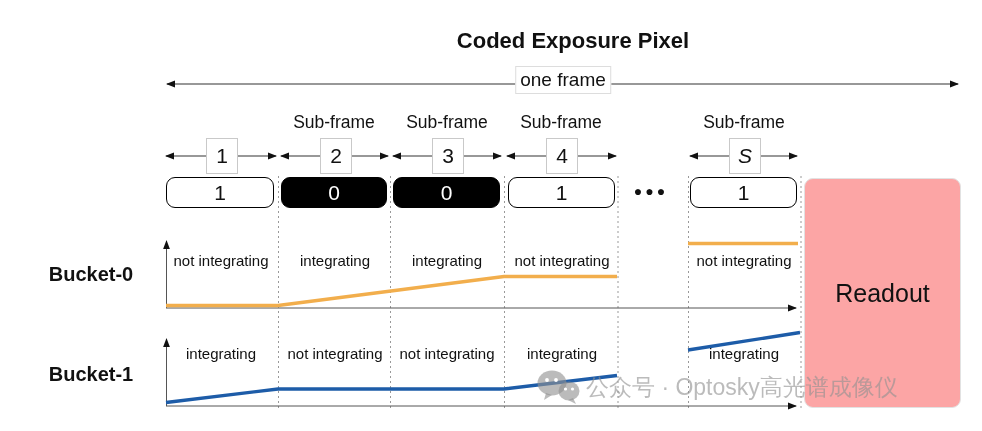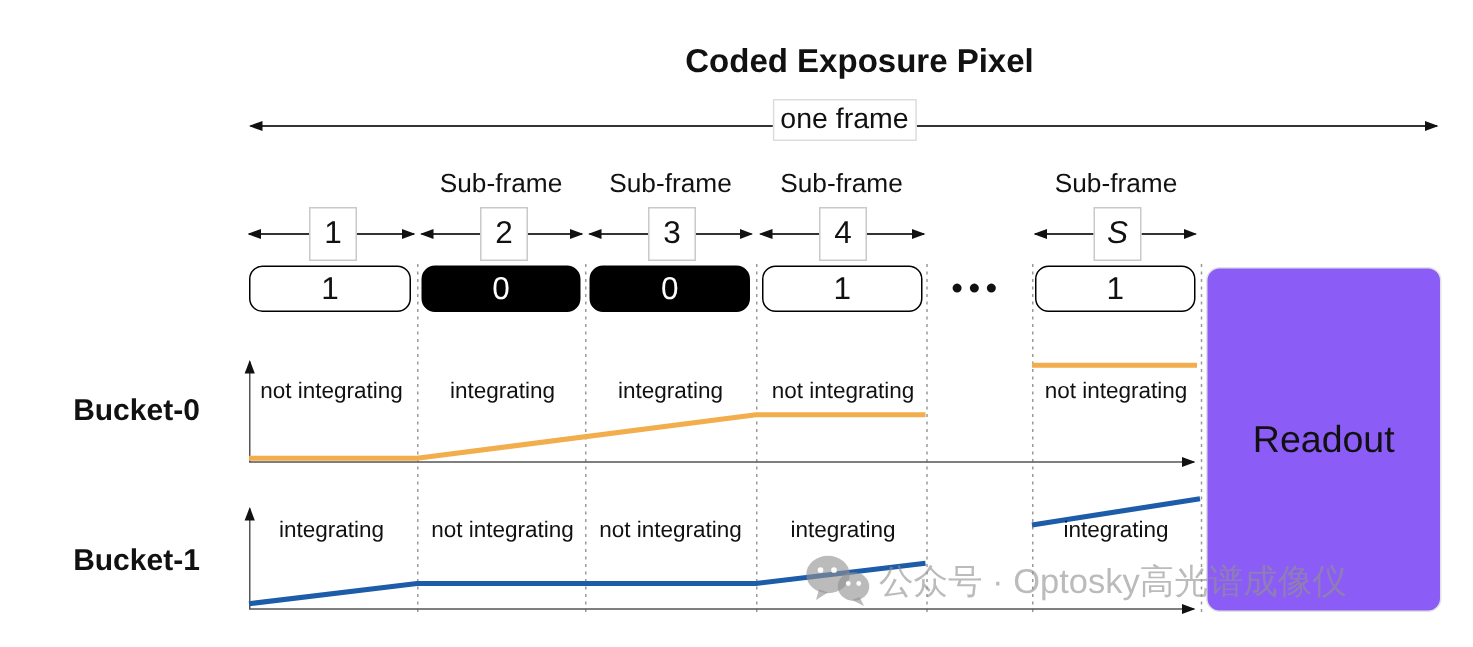--- a/index.html
+++ b/index.html
@@ -38,21 +38,21 @@
   }
   .row-label{
     left:20px;width:142px;text-align:center;font-weight:bold;font-size:20px;line-height:25px;
   }
   .state-label{
     width:112px;text-align:center;font-size:15px;color:#111;white-space:nowrap;
   }
   .b0{top:252px;}
   .b1{top:345px;}
   .readout{
-    left:804px;top:178px;width:157px;height:230px;background:#8b5cf6;
+    left:804px;top:178px;width:157px;height:230px;background:#fca5a5;
     border:1px solid #e2e2e2;border-radius:9px;box-sizing:border-box;
     display:flex;align-items:center;justify-content:center;font-size:25px;color:#111;
   }
   .watermark{
     left:536px;top:369px;display:flex;align-items:center;gap:6px;
     color:rgba(145,145,145,0.62);font-size:23px;white-space:nowrap;z-index:5;
   }
 </style>
 </head>
 <body>

